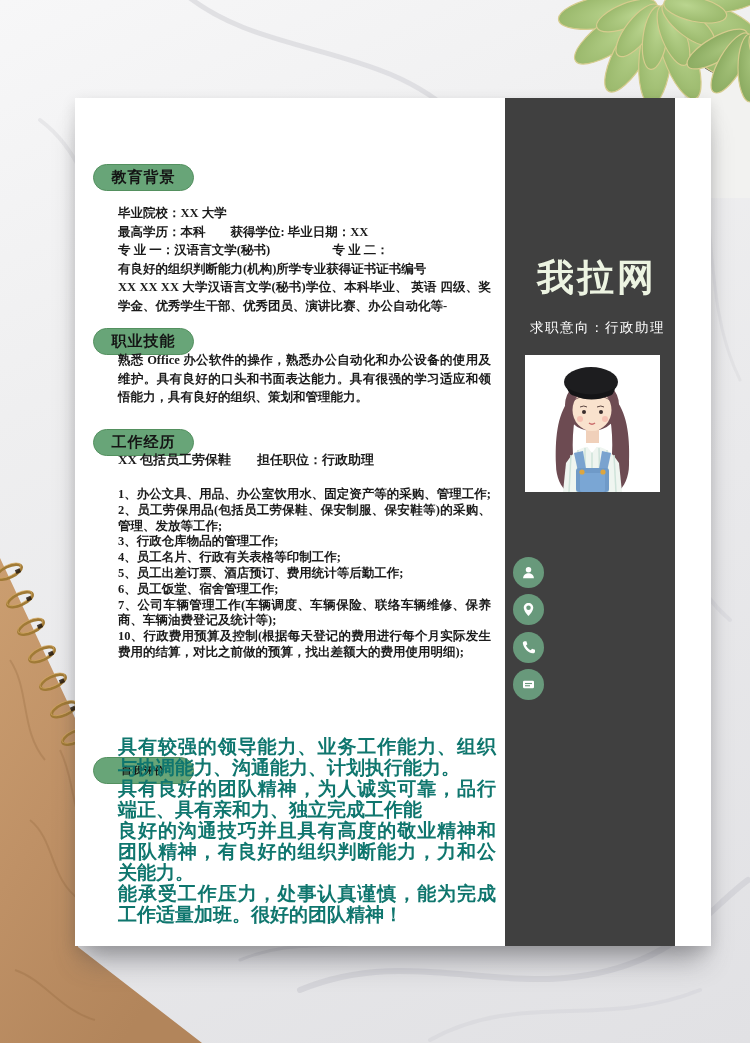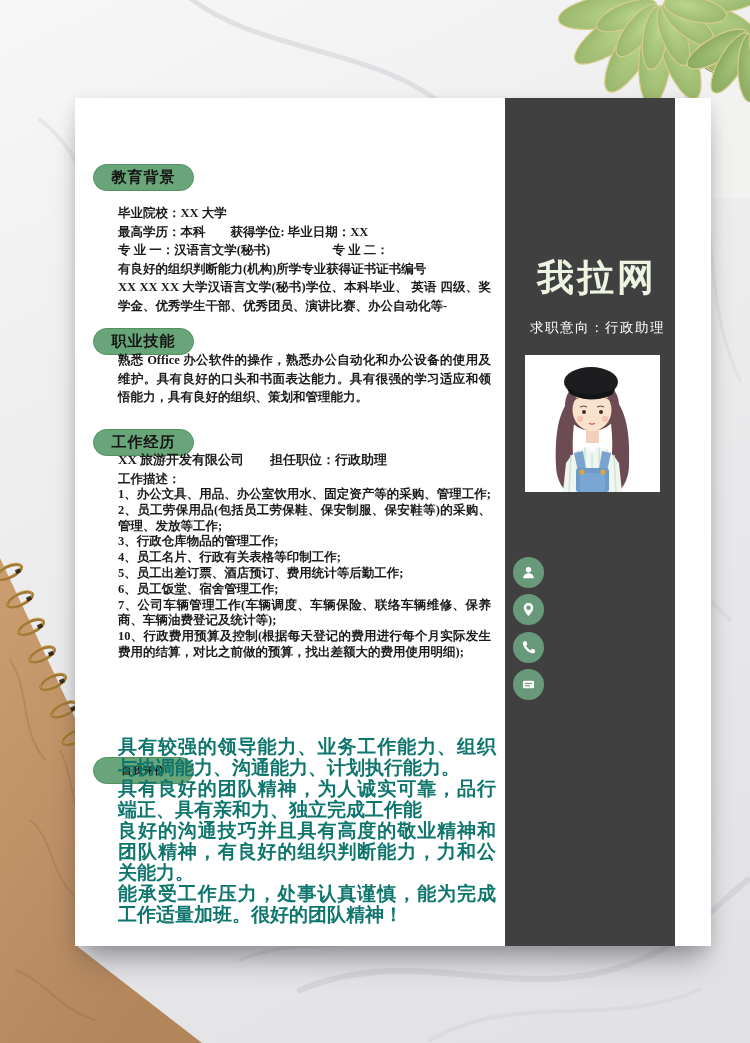--- a/index.html
+++ b/index.html
@@ -171,22 +171,21 @@
 XX XX XX 大学汉语言文学(秘书)学位、本科毕业、 英语 四级、奖学金、优秀学生干部、优秀团员、演讲比赛、办公自动化等-</div>
 
     <div class="badge abs" id="badge-skill">
       <span>职业技能</span>
     </div>
     <div class="txt abs" id="skill-text">熟悉 Office 办公软件的操作，熟悉办公自动化和办公设备的使用及维护。具有良好的口头和书面表达能力。具有很强的学习适应和领悟能力，具有良好的组织、策划和管理能力。</div>
 
     <div class="badge abs" id="badge-work">
       <span>工作经历</span>
     </div>
-    <div class="txt abs" id="work-company">XX 旅游开发有限公司　　担任职位：行政助理</div>
-    <div class="txt abs" id="work-desc-label">工作描述：</div>
+    <div class="txt abs" id="work-company">XX 包括员工劳保鞋　　担任职位：行政助理</div>
     <div class="txt abs" id="work-items">1、办公文具、用品、办公室饮用水、固定资产等的采购、管理工作;
 2、员工劳保用品(包括员工劳保鞋、保安制服、保安鞋等)的采购、管理、发放等工作;
 3、行政仓库物品的管理工作;
 4、员工名片、行政有关表格等印制工作;
 5、员工出差订票、酒店预订、费用统计等后勤工作;
 6、员工饭堂、宿舍管理工作;
 7、公司车辆管理工作(车辆调度、车辆保险、联络车辆维修、保养商、车辆油费登记及统计等);
 10、行政费用预算及控制(根据每天登记的费用进行每个月实际发生费用的结算，对比之前做的预算，找出差额大的费用使用明细);</div>
 
     <div class="badge abs sans" id="badge-self">

